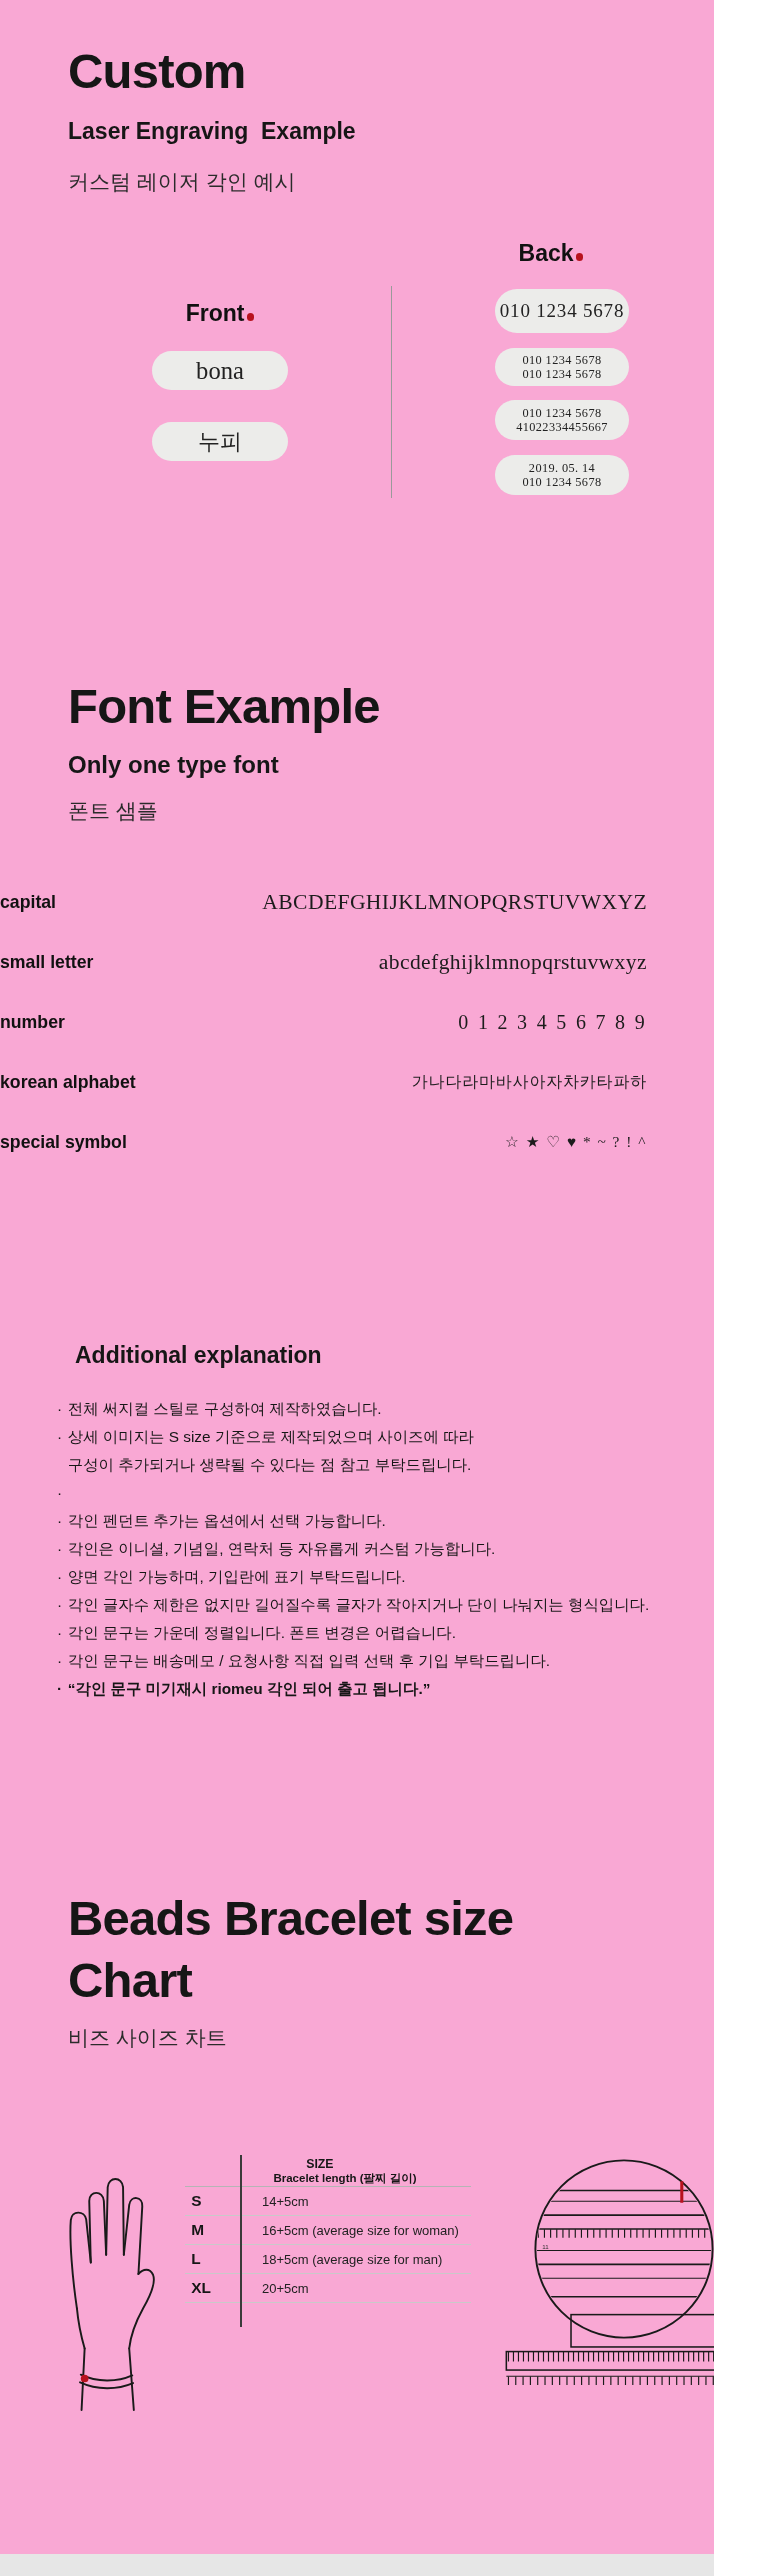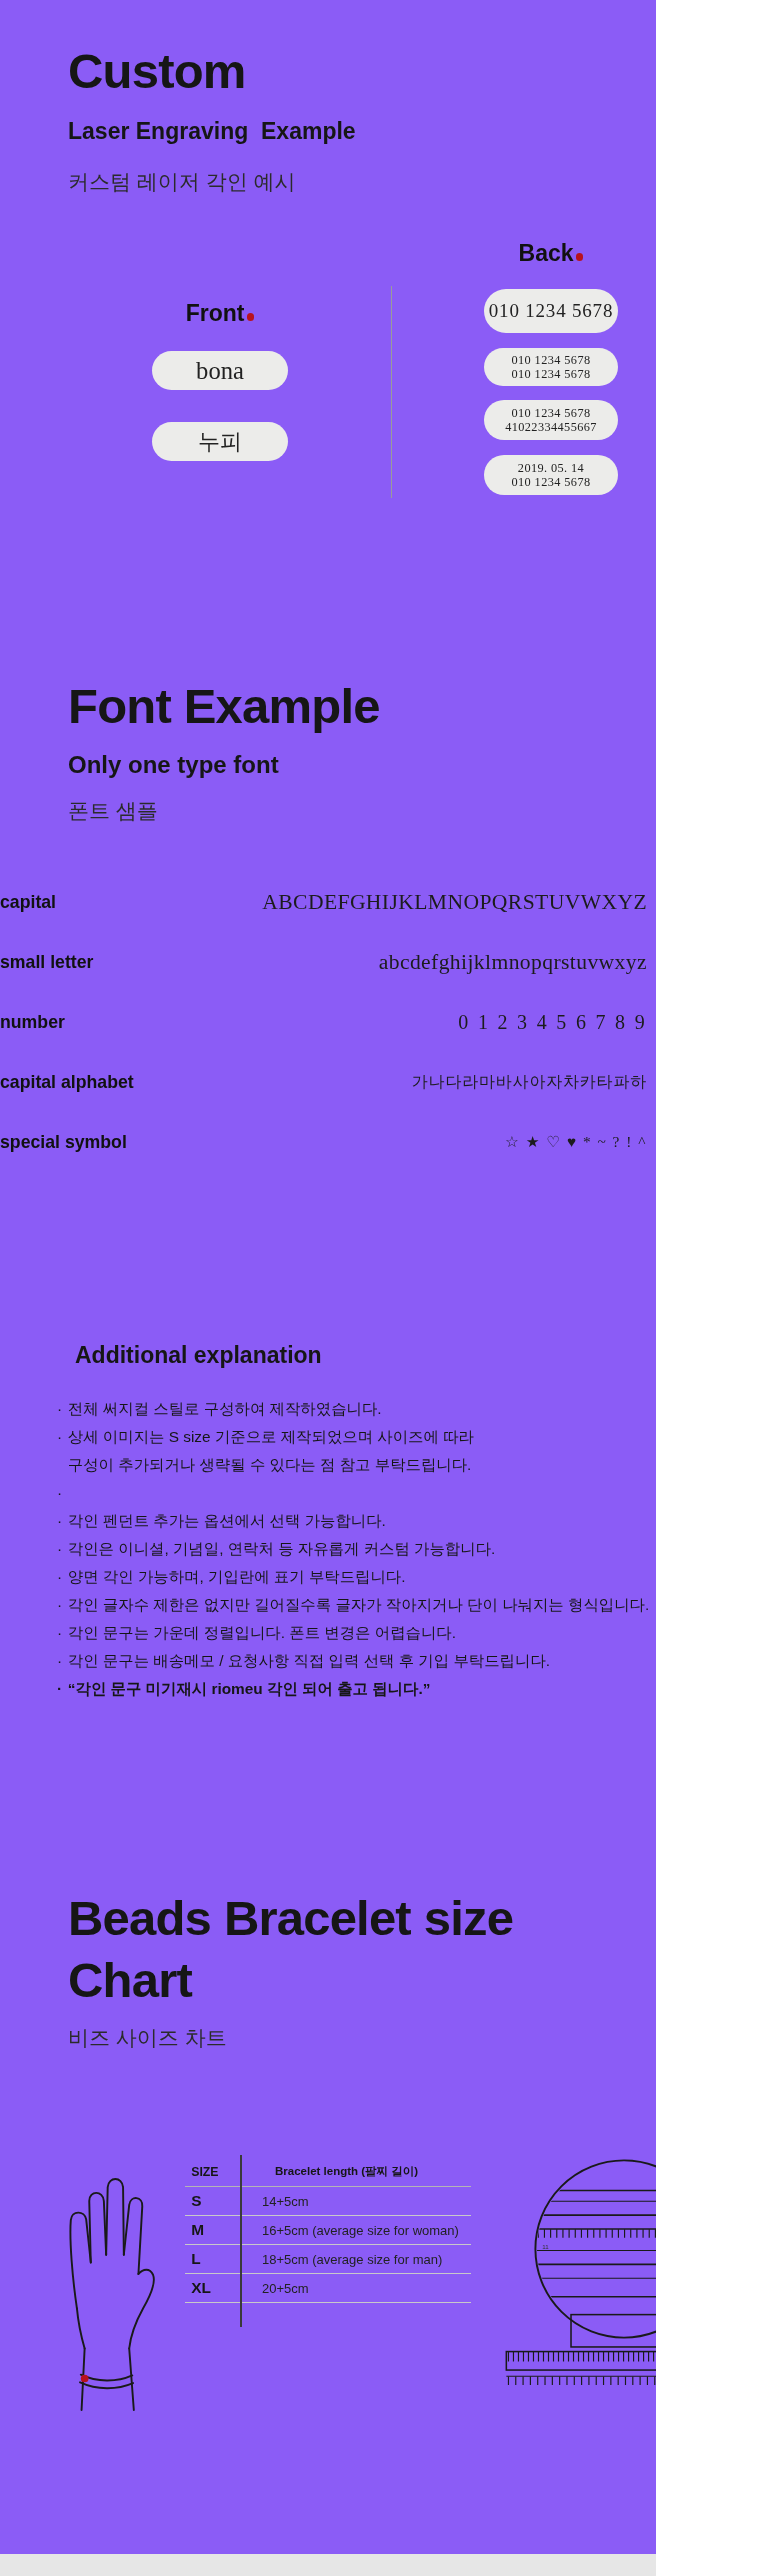--- a/index.html
+++ b/index.html
@@ -1,31 +1,31 @@
 <!DOCTYPE html>
 <html style="font-size:12.3px"><head>
 <meta charset="utf-8">
 <style>
   html,body{margin:0;padding:0;background:#fff;}
-  .page{position:relative;width:656px;height:2576px;background:#8b5cf6;overflow:hidden;
+  .page{position:relative;width:714px;height:2576px;background:#f9a8d4;overflow:hidden;
         font-family:"Liberation Sans",sans-serif;color:#161616;}
   .abs{position:absolute;margin:0;}
 
   
   .h-big{font-size:49px;font-weight:700;line-height:1.1;letter-spacing:-0.8px;}
   .h-sub{font-size:23px;font-weight:700;white-space:pre;}
   .h-kr{font-size:21px;font-weight:400;color:#2b2b2b;}
 
   
   .front-col{position:absolute;left:152px;top:299px;width:136px;text-align:center;}
   .back-col{position:absolute;left:484px;top:239px;width:134px;text-align:center;}
   .col-label{font-size:23px;font-weight:700;line-height:28px;color:#111;}
   .dot{display:inline-block;width:7.7px;height:7.7px;border-radius:50%;background:#b8121e;margin-left:2.3px;}
   .front-col .pillbox{margin-top:24px;}
-  .back-col .pillbox{margin-top:22px;}
+  .back-col .pillbox{margin-top:22px;margin-left:11px;}
   .pill{background:#ececea;border-radius:23px;display:flex;flex-direction:column;align-items:center;
         justify-content:center;font-family:"Liberation Serif",serif;color:#222;}
   .front-col .pill{width:136px;height:39px;margin-bottom:32px;font-size:24.6px;}
   .front-col .pill:nth-child(2){font-size:22px;}
   .back-col .pill{width:134px;margin-bottom:14.6px;letter-spacing:0.4px;}
   .back-col .pill-single{height:44px;font-size:19px;letter-spacing:0.8px;}
   .back-col .pill-multi{height:38px;font-size:12.3px;line-height:14px;}
   .back-col .pill:nth-child(3),.back-col .pill:nth-child(4){height:40px;}
   .col-divider{position:absolute;left:391px;top:286px;width:0.8px;height:212px;background:#9a9a9a;}
   .font-row{position:absolute;left:0;width:647px;height:34px;display:flex;
@@ -41,21 +41,21 @@
   .font-row-4 .font-sample{font-size:15.4px;letter-spacing:1.5px;}
 
   
   .bullets{position:absolute;left:57px;top:1395px;width:700px;}
   .bullet-line{display:flex;height:28px;align-items:center;font-size:15.4px;color:#161616;}
   .bullet-line.bold{font-weight:700;}
   .bullet-marker{width:10.8px;flex:0 0 10.8px;}
 
   
   .size-table{position:absolute;left:185px;top:2157px;width:286px;}
-  .size-head{display:flex;height:29px;align-items:center;border-bottom:0.8px solid #b5b5b5;}
+  .size-head{display:flex;height:29px;align-items:center;border-bottom:0.8px solid #b5b5b5;flex-direction:column;}
   .th-0{width:56px;padding-left:6.2px;font-weight:700;font-size:12.3px;box-sizing:border-box;}
   .th-1{padding-left:34px;font-weight:700;font-size:11.5px;}
   .tr{display:flex;height:28px;align-items:center;border-bottom:0.8px solid #c9c9c9;}
   .td-size{width:56px;padding-left:6.2px;font-weight:700;font-size:15.4px;box-sizing:border-box;}
   .td-len{padding-left:21px;font-size:13px;color:#222;}
   .v-line{position:absolute;left:240px;top:2155px;width:1.5px;height:172px;background:#3a3a3a;}
 
   .bottom-strip{position:absolute;left:0;top:2554px;width:770px;height:22px;background:#e6e6e6;}
 </style>
 </head>
@@ -113,21 +113,21 @@
       </div>
       <div class="font-row font-row-1">
         <div class="font-label">small letter</div>
         <div class="font-sample">abcdefghijklmnopqrstuvwxyz</div>
       </div>
       <div class="font-row font-row-2">
         <div class="font-label">number</div>
         <div class="font-sample">0 1 2 3 4 5 6 7 8 9</div>
       </div>
       <div class="font-row font-row-3">
-        <div class="font-label">capital alphabet</div>
+        <div class="font-label">korean alphabet</div>
         <div class="font-sample">가나다라마바사아자차카타파하</div>
       </div>
       <div class="font-row font-row-4">
         <div class="font-label">special symbol</div>
         <div class="font-sample">☆ ★ ♡ ♥ * ~ ? ! ^</div>
       </div>
     </div>
 
   <h2 class="abs" style="left:75px;top:1342px;font-size:23px;font-weight:700;">Additional explanation</h2>
   <div class="bullets" id="bullet-list">

